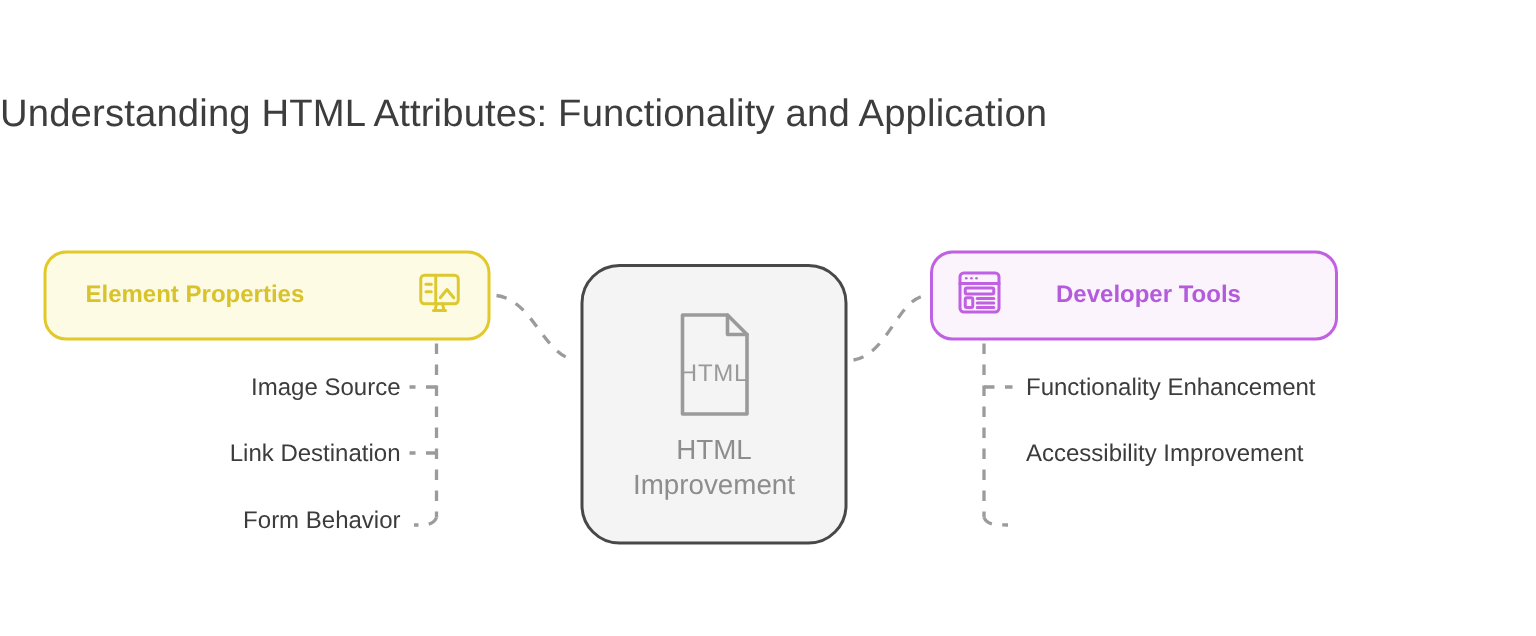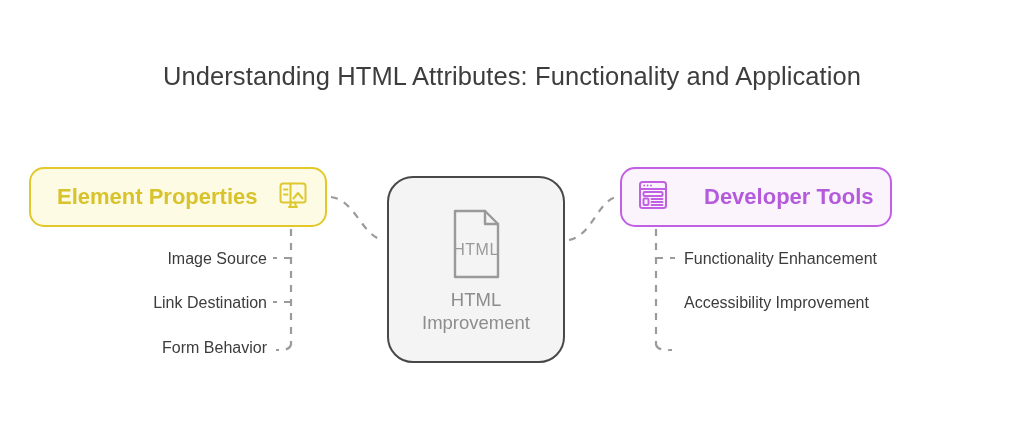--- a/index.html
+++ b/index.html
@@ -19,21 +19,20 @@
     height: 424px;
     background: #ffffff;
   }
 
   
   #page-title {
     position: absolute;
     left: 0;
     top: 62px;
     width: 1024px;
-    text-align: center;
     font-size: 25.5px;
     font-weight: 400;
     color: #3d3d3d;
     letter-spacing: 0.1px;
     white-space: nowrap;
   }
 
   
   #connectors {
     position: absolute;
@@ -74,21 +73,21 @@
 
   
   .pill {
     position: absolute;
     box-sizing: border-box;
     display: flex;
     align-items: center;
     border-radius: 15px;
   }
   .pill .pill-label {
-    font-size: 22px;
+    font-size: 16px;
     font-weight: 700;
     white-space: nowrap;
   }
   .pill .pill-icon {
     display: block;
     flex: 0 0 auto;
   }
 
   #pill-left {
     left: 29px;

